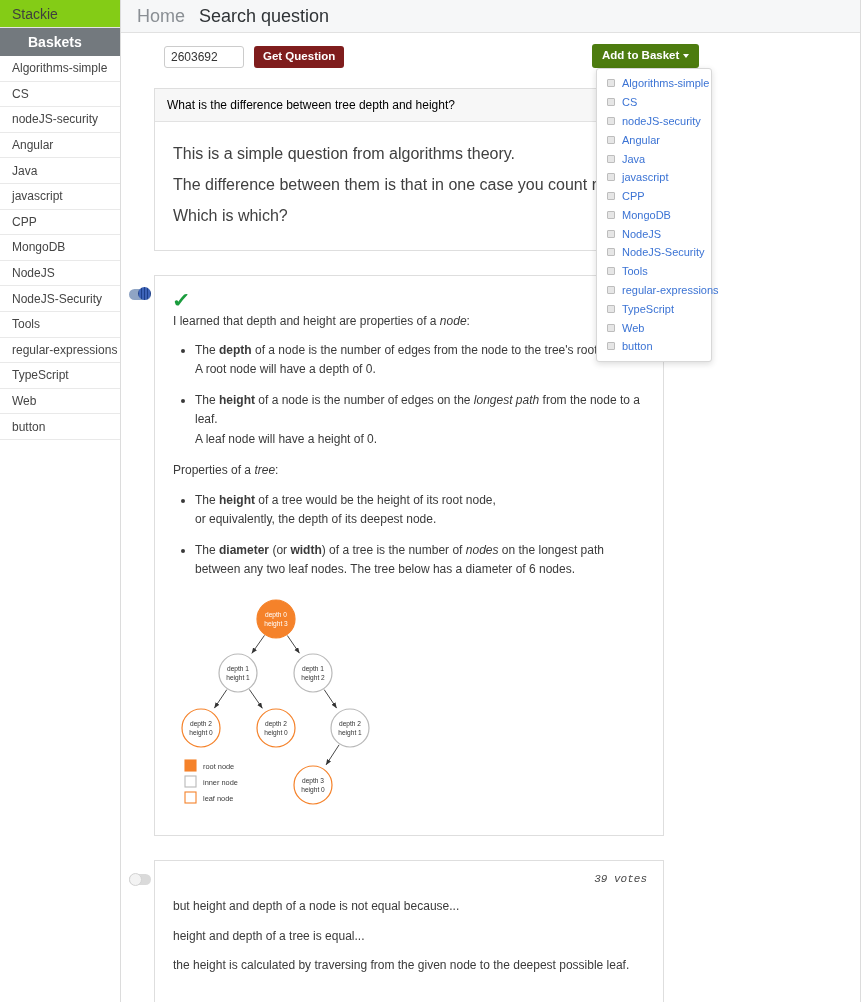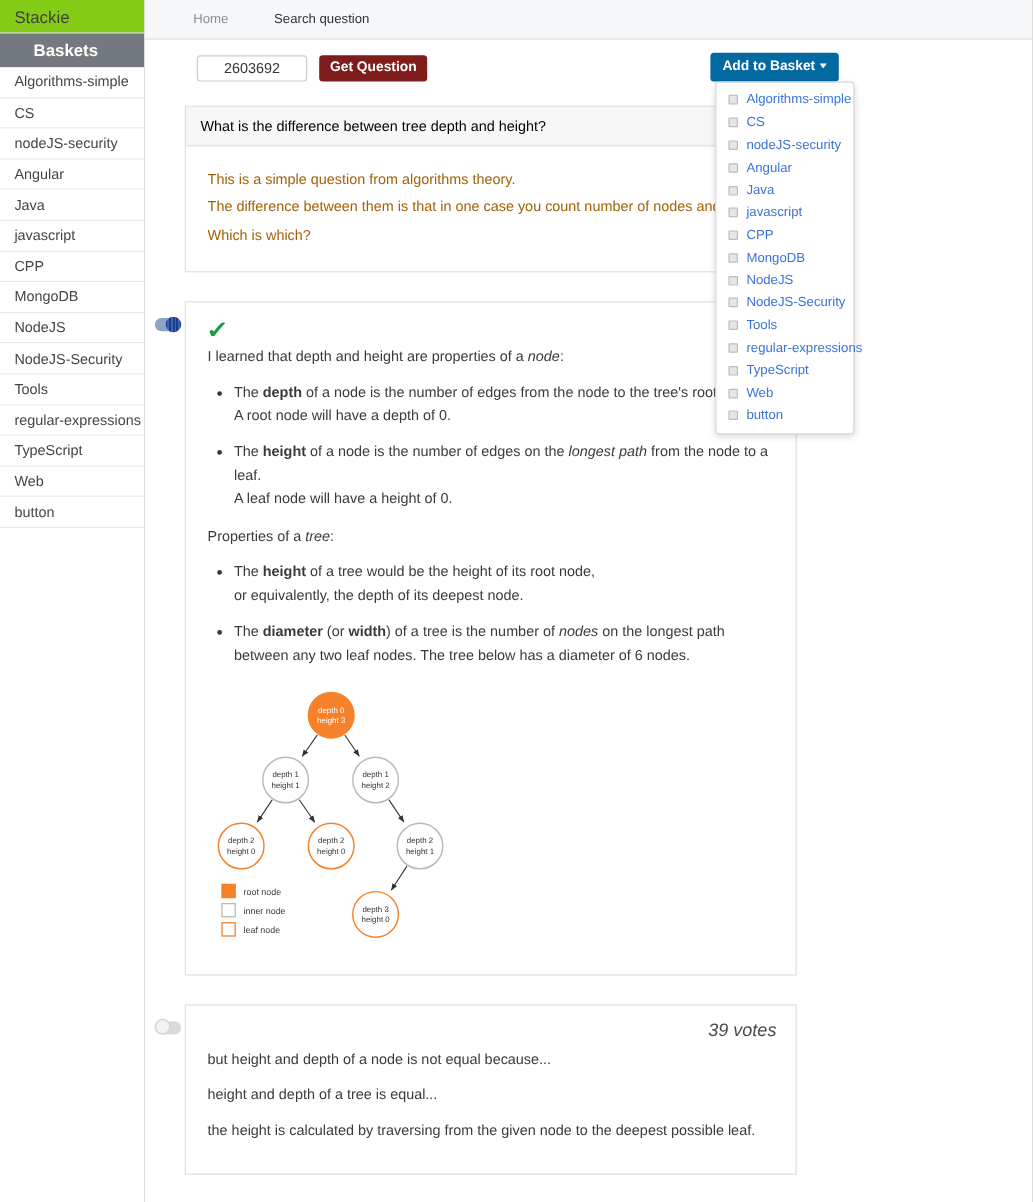--- a/index.html
+++ b/index.html
@@ -20,65 +20,65 @@
   .baskets-head { height:28px; display:flex; align-items:center; padding:0 28px;
            background:#73797e; color:#fff; font-size:14px; font-weight:bold; }
   .basket-item { height:25.6px; display:flex; align-items:center; padding:0 12px;
            font-size:12px; color:#454545; border-bottom:1px solid #e9e9e9; cursor:pointer;
            white-space:nowrap; overflow:hidden; }
 
   
   .main { flex:1 1 auto; position:relative; background:#fff; border-right:1px solid #dcdcdc; }
   .topbar { height:33px; background:#f6f7f8; border-bottom:1px solid #e1e1e1;
             display:flex; align-items:center; padding:0 0 0 16px; gap:14px; }
-  .topbar .crumb { font-size:11px; color:#8a8f94; cursor:pointer;margin-left:24px; }
+  .topbar .crumb { font-size:18px; color:#8a8f94; cursor:pointer; }
   .topbar .crumb.active { color:#2f3336; }
 
   .searchrow { position:relative; padding:13px 0 0 43px; display:flex; align-items:center; gap:10px; }
-  .qid-input { width:92px; height:22px; border:1px solid #ccc; border-radius:3px;
+  .qid-input { width:80px; height:22px; border:1px solid #ccc; border-radius:3px;
                padding:0 6px; font-size:12px; color:#333; font-family:"Liberation Sans",sans-serif;
-               background:#fff;text-align:center; }
+               background:#fff; }
   .btn-blue { background:#7f1d1d; color:#fff; border:none; border-radius:3px;
               font-size:11.5px; font-weight:bold; padding:5px 9px; cursor:pointer;
               font-family:"Liberation Sans",sans-serif; line-height:1; }
 
   
   .addbasket-wrap { position:absolute; left:471px; top:44px; z-index:40; }
-  .btn-basket { background:#0369a1; color:#fff; border:none; border-radius:3px;
+  .btn-basket { background:#4d7c0f; color:#fff; border:none; border-radius:3px;
                 font-size:11.5px; font-weight:bold; padding:6px 10px; cursor:pointer;
                 font-family:"Liberation Sans",sans-serif; line-height:1; }
   .caret { display:inline-block; margin-left:4px; border-left:3.5px solid transparent;
            border-right:3.5px solid transparent; border-top:4px solid #fff; vertical-align:middle; }
 
   .dropdown { position:absolute; left:4px; top:24px; width:116px;
               background:#fff; border:1px solid #d8d8d8; border-radius:3px;
               box-shadow:0 2px 6px rgba(0,0,0,.14); padding:5px 0; }
   .dd-item { display:flex; align-items:center; gap:7px; padding:3.4px 8px 3.4px 10px;
              font-size:11px; color:#3b73d4; cursor:pointer; white-space:nowrap; }
   .dd-box { width:8px; height:8px; flex:0 0 8px; border:1px solid #bdbdbd; background:#e6e6e6; border-radius:1px; }
 
   
   .qcard { margin:20px 0 0 33px; width:510px; border:1px solid #dedede; background:#fff; }
   .qcard-head { background:#f7f7f7; border-bottom:1px solid #e2e2e2;
                 padding:9px 12px; font-size:12px; color:#000000; }
-  .qcard-body { padding:16px 18px 18px 18px; font-size:12px; color:#a16207; line-height:1.95; }
+  .qcard-body { padding:16px 18px 18px 18px; font-size:16px; color:#404040; line-height:1.95; }
 
   .answer-row { position:relative; margin:24px 0 0 33px; width:510px; display:flex; }
   .toggle-col { position:absolute; left:-25px; top:14px; }
   .switch { width:22px; height:11px; border-radius:7px; position:relative; display:block; cursor:pointer; }
   .switch.off { background:#dadada; }
   .switch.on  { background:#8fa4c4; }
   .switch .knob { position:absolute; top:-1.5px; width:13px; height:13px; border-radius:50%; }
   .switch.off .knob { left:0px; background:#f3f3f3; border:1px solid #d3d3d3; }
   .switch.on  .knob { right:0px; background:#1d3f8a;
                       background-image:repeating-linear-gradient(90deg,#1d3f8a 0 1.5px,#3d63b8 1.5px 3px); }
 
   .acard { flex:1 1 auto; border:1px solid #dedede; background:#fff; position:relative;
            padding:14px 18px 16px 18px; }
-  .acard .votes { position:absolute; right:16px; top:12px; font-style:italic; font-size:15px; color:#4a4a4a; }
+  .acard .votes { position:absolute; right:16px; top:12px; font-style:italic; font-size:11px; color:#4a4a4a;font-family:Liberation Mono, monospace; }
   .check { color:#1a9c3d; font-size:20px; line-height:1; font-weight:bold; display:inline-block;
            transform:scaleX(1.15); }
   .acard p { margin:0 0 10px 0; font-size:12px; line-height:1.62; color:#3a3a3a; }
   .acard ul { margin:0 0 12px 0; padding-left:22px; }
   .acard li { font-size:12px; line-height:1.62; color:#3a3a3a; margin-bottom:11px; }
   .acard b { font-weight:bold; }
   .acard i { }
   .hd-left { height:22px; }
 
   

